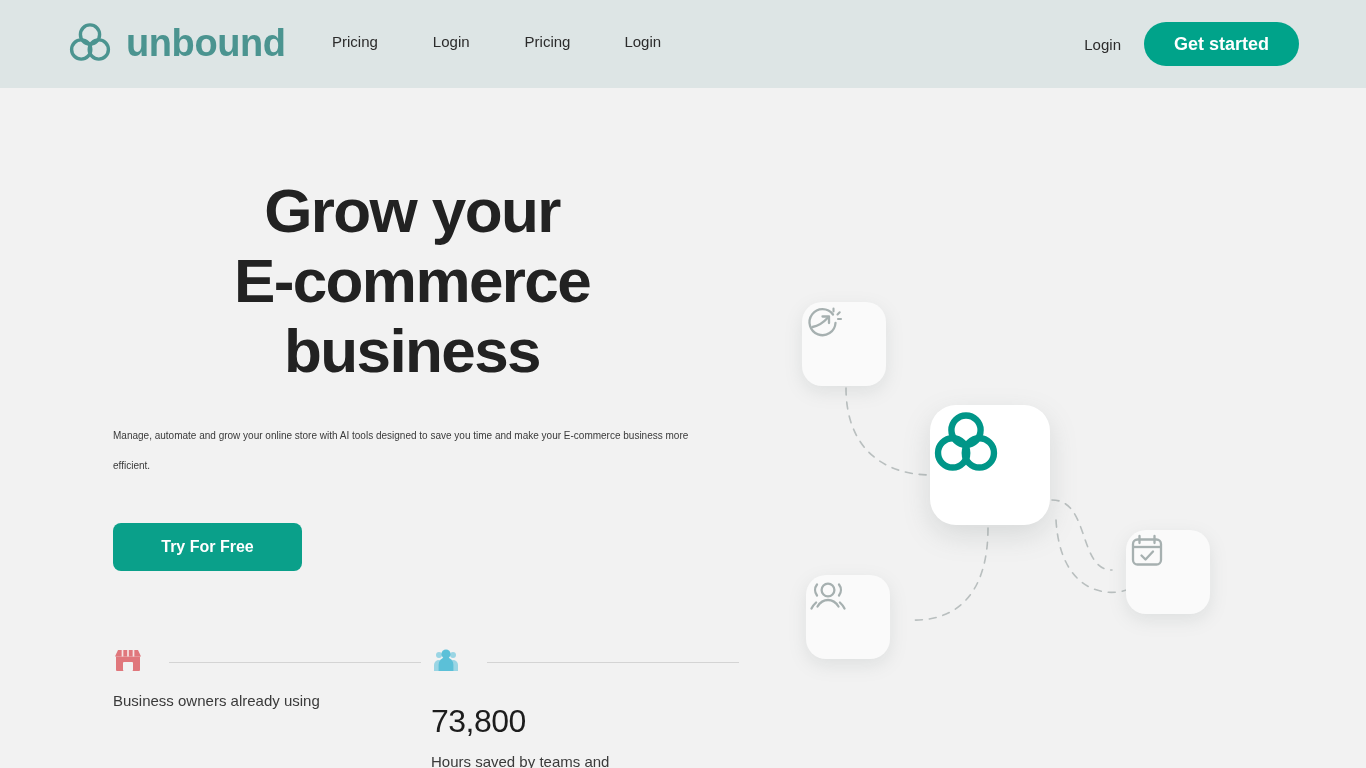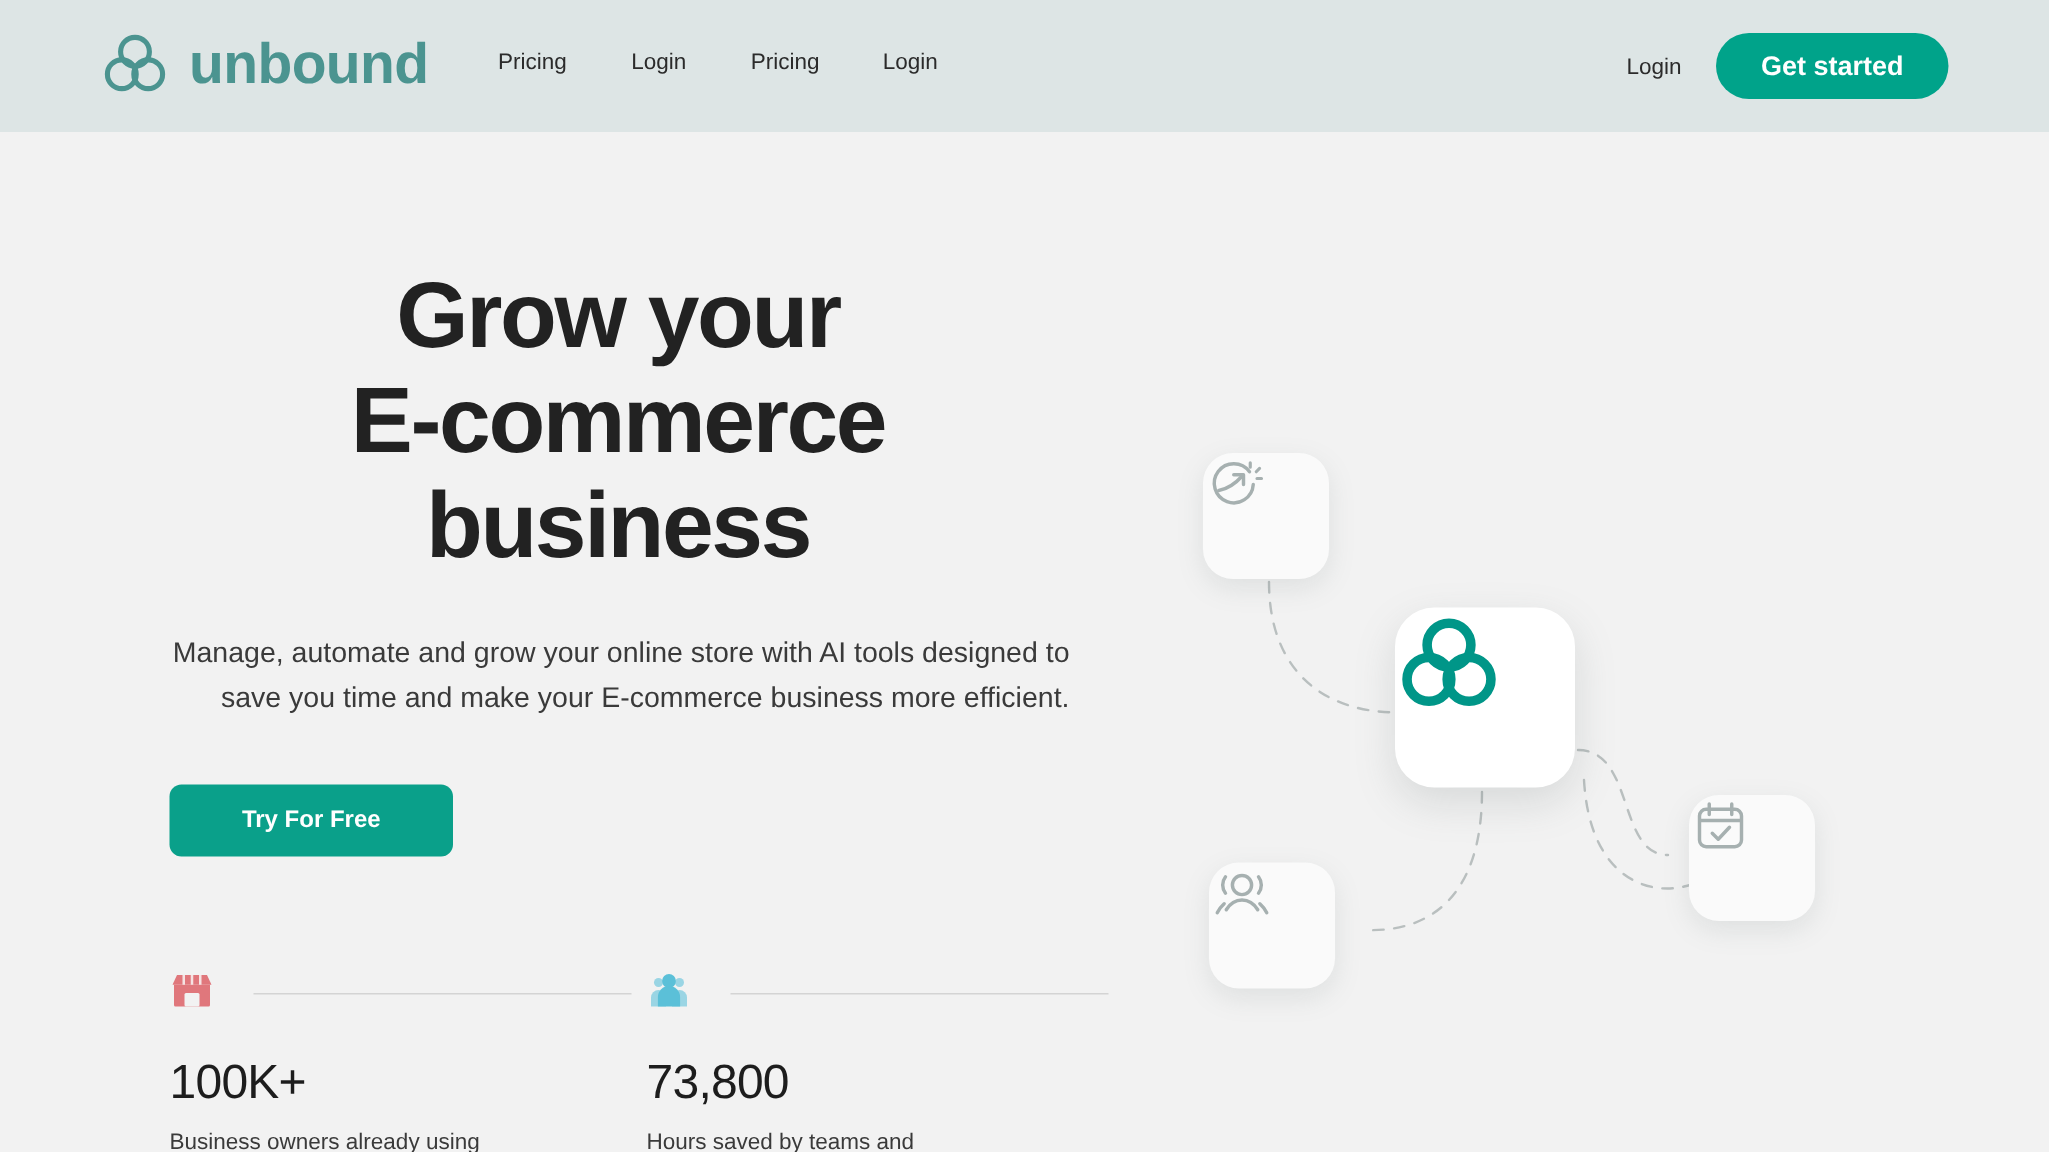--- a/index.html
+++ b/index.html
@@ -23,21 +23,21 @@
     display: flex; align-items: center; gap: 14px;
     cursor: pointer;
   }
   .brand-mark { width: 44px; height: 50px; display: block; }
   .brand-name {
     font-size: 38px; font-weight: 700; letter-spacing: -0.4px;
     color: #4b9490;
   }
   .nav-left {
     position: absolute; left: 322px; top: 33px;
-    display: flex; align-items: center; gap: 1px;
+    display: flex; align-items: center; gap: 13px;
   }
   .nav-link {
     font-size: 15px; color: #2b2b2b; cursor: pointer;
     padding: 0 10px; white-space: nowrap;
   }
   .nav-link.n0 { margin-right: 22px; }
   .nav-link.n1 { margin-right: 22px; }
   .nav-link.n2 { margin-right: 21px; }
   .nav-right {
     position: absolute; right: 67px; top: 22px;
@@ -60,23 +60,22 @@
     width: 600px;
     font-size: 62px; font-weight: 700;
     line-height: 70px; letter-spacing: -1.6px;
     color: #222222;
     white-space: pre-line;
     text-align: center;
   }
   .hero-sub {
     position: absolute; left: 113px; top: 421px;
     width: 600px;
-    font-size: 19px; line-height: 30px;
+    font-size: 10px; line-height: 30px;
     color: #3a3a3a;
-    text-align: right;
   }
   .btn-try-free {
     position: absolute; left: 113px; top: 523px;
     width: 189px; height: 48px;
     background: #0aa08a; color: #ffffff;
     font-size: 16px; font-weight: 700;
     border: none; border-radius: 8px;
     cursor: pointer;
   }
 
@@ -165,21 +164,20 @@
       <span>
         <svg class="stat-icon" viewBox="0 0 30 26" fill="none">
           <path d="M3 9.5h24V23a1 1 0 0 1-1 1H4a1 1 0 0 1-1-1V9.5Z" fill="#e0777c"></path>
           <path d="M2 9.5 5 3h20l3 6.5H2Z" fill="#e0777c"></path>
           <path d="M9.5 3v6.5M15 3v6.5M20.5 3v6.5" stroke="#f6e3e3" stroke-width="1.7"></path>
           <rect x="10" y="15" width="10" height="9" rx="1" fill="#f2f2f2"></rect>
         </svg>
       </span>
       <span class="stat-rule"></span>
     </div>
-    <div class="stat-value">100K+</div>
     <div class="stat-label">Business owners already using</div>
   </div>
 
   <div class="stat">
     <div class="stat-top">
       <span>
         <svg class="stat-icon" viewBox="0 0 30 26" fill="none">
           <circle cx="8" cy="8" r="3" fill="#9ad5e4"></circle>
           <circle cx="22" cy="8" r="3" fill="#9ad5e4"></circle>
           <path d="M3 24v-6a5 5 0 0 1 5-5h0a5 5 0 0 1 5 5v6H3Z" fill="#9ad5e4"></path>

